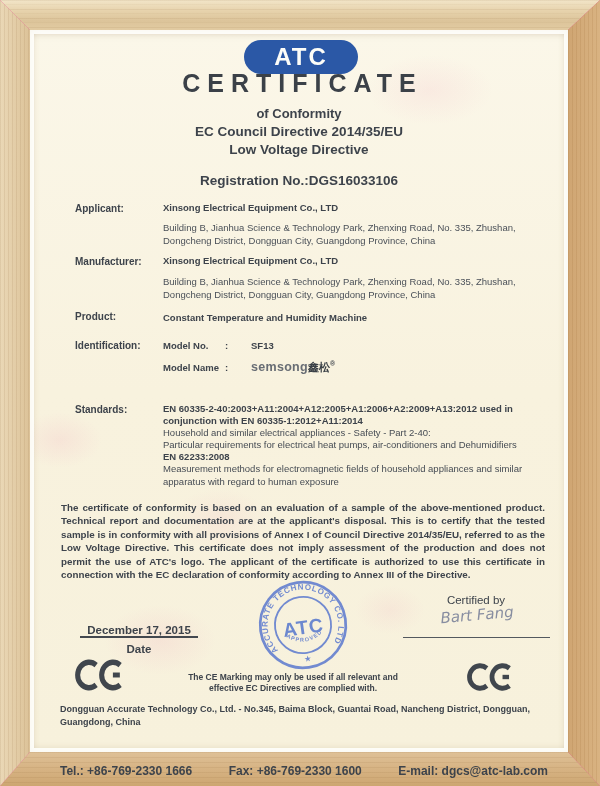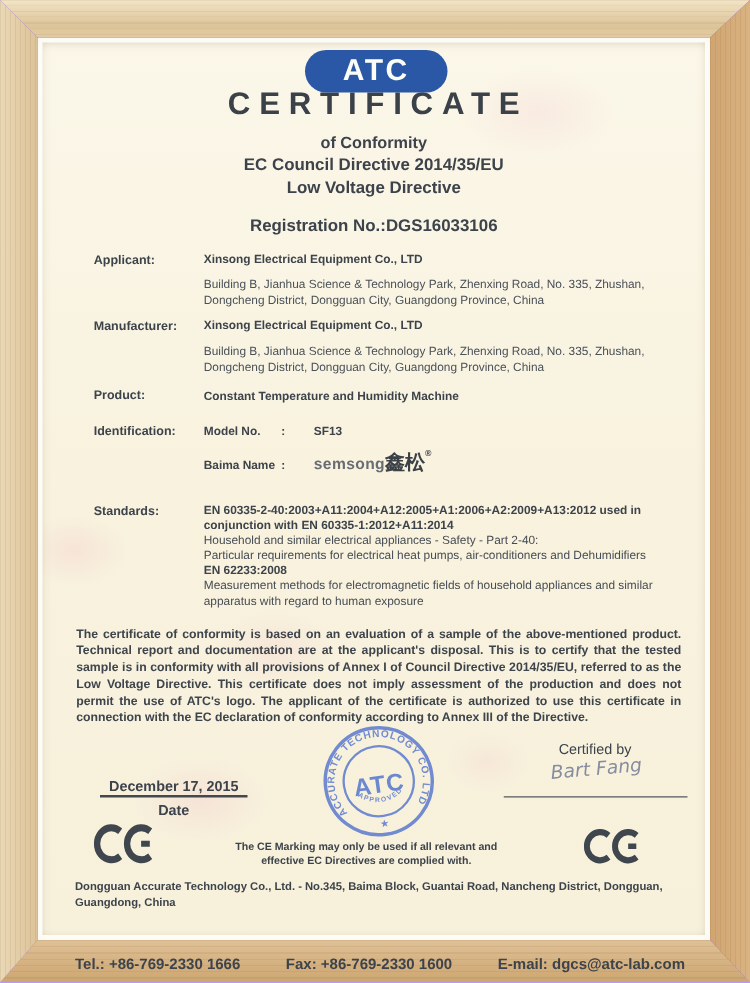--- a/index.html
+++ b/index.html
@@ -1,16 +1,16 @@
 <!DOCTYPE html>
 <html><head>
 <meta charset="utf-8">
 <style>
   html,body{margin:0;padding:0;}
-  .page{position:relative;width:600px;height:786px;overflow:hidden;background:#8b5cf6;
+  .page{position:relative;width:600px;height:786px;overflow:hidden;background:#ec4899;
         font-family:"Liberation Sans",sans-serif;}
 
   
   .fr{position:absolute;}
   .fr-top{left:0;top:0;width:100%;height:30px;
     clip-path:polygon(0 0,100% 0,calc(100% - 32px) 100%,30px 100%);
     background:
       repeating-linear-gradient(180deg, rgba(140,100,55,.10) 0 1px, rgba(255,255,255,0) 1px 4px,
         rgba(140,100,55,.05) 4px 5px, rgba(255,255,255,0) 5px 9px),
       linear-gradient(180deg,#f2e5c8 0%,#e7d3ad 35%,#dcc49a 70%,#e2cba2 100%);}
@@ -60,21 +60,21 @@
   
   .lbl{position:absolute;left:39px;font-size:10px;font-weight:bold;color:#3d434b;}
   .val{position:absolute;left:127px;width:397px;font-size:9.5px;color:#3d434b;}
   .bold{font-weight:bold;}
   .addr{color:#4a5058;line-height:13px;font-weight:normal;}
 
   .idrow{position:absolute;left:127px;font-size:9.5px;font-weight:bold;color:#3d434b;}
   .idkey{display:inline-block;width:62px;}
   .idsep{display:inline-block;width:26px;}
   .brand{font-size:12.5px;color:#686d74;letter-spacing:.3px;}
-  .cjk{font-size:16px;color:#3a4046;}
+  .cjk{font-size:11px;color:#3a4046;}
   .regmark{font-size:7px;vertical-align:top;}
 
   .stdlines{position:absolute;left:127px;top:367px;width:397px;font-size:9.5px;
             line-height:12.1px;color:#464c54;}
   .stdlines .b{font-weight:bold;color:#3d434b;}
 
   .decl{position:absolute;left:25px;top:465px;width:484px;font-size:9.8px;font-weight:bold;
         line-height:13.4px;text-align:justify;color:#3e444c;}
 
   
@@ -138,21 +138,21 @@
       </div>
 
       <div class="lbl" style="top:275px">Product:</div>
       <div class="val bold" style="top:276px">Constant Temperature and Humidity Machine</div>
 
       <div class="lbl" style="top:304px">Identification:</div>
       <div class="idrow" style="top:304px">
         <span class="idkey">Model No.</span><span class="idsep">:</span><span>SF13</span>
       </div>
       <div class="idrow" style="top:324px">
-        <span class="idkey">Baima Name</span><span class="idsep">:</span><span class="brand">semsong</span><span class="cjk">鑫松</span><span class="regmark">®</span>
+        <span class="idkey">Model Name</span><span class="idsep">:</span><span class="brand">semsong</span><span class="cjk">鑫松</span><span class="regmark">®</span>
       </div>
 
       <div class="lbl" style="top:368px">Standards:</div>
       <div class="stdlines">
         <div class="b">EN 60335-2-40:2003+A11:2004+A12:2005+A1:2006+A2:2009+A13:2012 used in conjunction with EN 60335-1:2012+A11:2014</div>
         <div>Household and similar electrical appliances - Safety - Part 2-40:</div>
         <div>Particular requirements for electrical heat pumps, air-conditioners and Dehumidifiers</div>
         <div class="b">EN 62233:2008</div>
         <div>Measurement methods for electromagnetic fields of household appliances and similar apparatus with regard to human exposure</div>
       </div>

